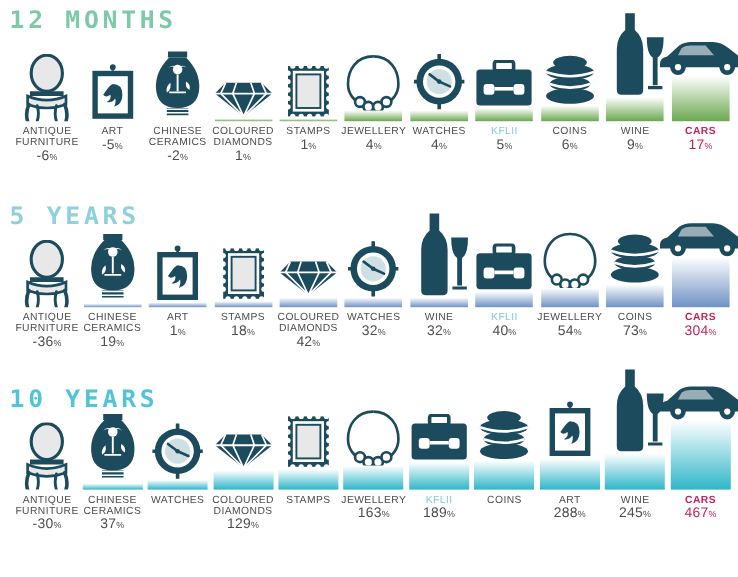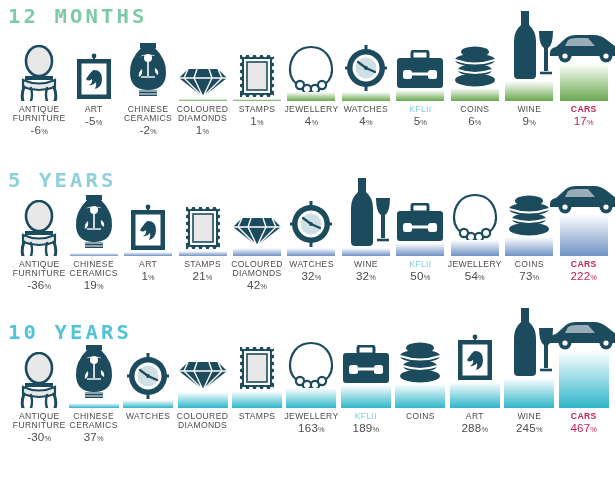--- a/index.html
+++ b/index.html
@@ -320,21 +320,21 @@
               <circle cx="2" cy="29" r="2.2"></circle>
               <circle cx="2" cy="36" r="2.2"></circle>
       <circle cx="36" cy="8" r="2.2"></circle>
               <circle cx="36" cy="15" r="2.2"></circle>
               <circle cx="36" cy="22" r="2.2"></circle>
               <circle cx="36" cy="29" r="2.2"></circle>
               <circle cx="36" cy="36" r="2.2"></circle>
     </g>
           </svg>
         </div>
-        <div class="lab" style="top: 4px;"><span class="name">STAMPS</span><span class="val"><span>21</span><span class="pc">%</span></span></div>
+        <div class="lab" style="top: 4px;"><span class="name">STAMPS</span><span class="val"><span>18</span><span class="pc">%</span></span></div>
       </div>
       <div class="item" style="left: 229.818px; width: 54.4545px; height: 1px; bottom: auto; top: 96px;">
         <div class="bar" style="width: 48px; height: 8.08696px; bottom: 0px; top: -8.08696px; background: linear-gradient(rgb(255, 255, 255) 0%, rgb(111, 146, 196) 100%);"></div>
         <div class="icon" style="bottom: 8.08696px; top: -42.087px;">
           <svg width="48" height="34" viewBox="0 0 48 34">
     <path d="M9 4 h30 l9 9 -24 19 -24 -19z" fill="#1d4b5e"></path>
     <path d="M0 13 h48" stroke="#fff" stroke-width="1.6"></path>
     <path d="M9 4 l-4 9 M18 4 l-3 9 M30 4 l3 9 M39 4 l4 9" stroke="#fff" stroke-width="1.4"></path>
     <path d="M5 13 l19 19 M15 13 l9 19 M33 13 l-9 19 M43 13 l-19 19" stroke="#fff" stroke-width="1.4"></path>
           </svg>
@@ -371,21 +371,21 @@
         <div class="bar" style="width: 48px; height: 13.0435px; bottom: 0px; top: -13.0435px; background: linear-gradient(rgb(255, 255, 255) 0%, rgb(111, 146, 196) 100%);"></div>
         <div class="icon" style="bottom: 13.0435px; top: -53.0435px;">
           <svg width="50" height="40" viewBox="0 0 50 40">
     <rect x="17" y="1" width="16" height="8" rx="2" fill="none" stroke="#1d4b5e" stroke-width="3"></rect>
     <rect x="2" y="8" width="46" height="30" rx="3" fill="#1d4b5e"></rect>
     <rect x="8" y="20" width="9" height="9" rx="2.5" fill="#fff"></rect>
     <rect x="33" y="20" width="9" height="9" rx="2.5" fill="#fff"></rect>
     <path d="M17 24 h16" stroke="#fff" stroke-width="3"></path>
           </svg>
         </div>
-        <div class="lab kflii" style="top: 4px;"><span class="name">KFLII</span><span class="val"><span>50</span><span class="pc">%</span></span></div>
+        <div class="lab kflii" style="top: 4px;"><span class="name">KFLII</span><span class="val"><span>40</span><span class="pc">%</span></span></div>
       </div>
       <div class="item" style="left: 447.636px; width: 54.4545px; height: 1px; bottom: auto; top: 96px;">
         <div class="bar" style="width: 48px; height: 16.4348px; bottom: 0px; top: -16.4348px; background: linear-gradient(rgb(255, 255, 255) 0%, rgb(111, 146, 196) 100%);"></div>
         <div class="icon" style="bottom: 16.4348px; top: -64.4348px;">
           <svg width="48" height="48" viewBox="0 0 48 48">
     <path d="M24 3 C10 3 3 14 3 26 C3 34 8 40 13 42" fill="none" stroke="#1d4b5e" stroke-width="2.2"></path>
     <path d="M24 3 C38 3 45 14 45 26 C45 34 40 40 35 42" fill="none" stroke="#1d4b5e" stroke-width="2.2"></path>
     <circle cx="13" cy="41" r="4.1" fill="#fff" stroke="#1d4b5e" stroke-width="2.2"></circle>
     <circle cx="20" cy="45" r="4.1" fill="#fff" stroke="#1d4b5e" stroke-width="2.2"></circle>
     <circle cx="28" cy="45" r="4.1" fill="#fff" stroke="#1d4b5e" stroke-width="2.2"></circle>
@@ -414,21 +414,21 @@
         <div class="icon" style="bottom: 42px; top: -76px;">
           <svg width="76" height="34" viewBox="0 0 76 34">
     <path d="M4 24 q0 -5 6 -6 l10 -9 q4 -3 10 -3 h18 q7 0 13 5 l9 7 q6 1 6 6 v3 h-72z" fill="#1d4b5e"></path>
     <path d="M22 11 q3 -2 8 -2 h12 l7 8 h-30z" fill="#fff" opacity=".55"></path>
     <circle cx="19" cy="27" r="6.5" fill="#1d4b5e"></circle>
     <circle cx="19" cy="27" r="2.6" fill="#fff"></circle>
     <circle cx="60" cy="27" r="6.5" fill="#1d4b5e"></circle>
     <circle cx="60" cy="27" r="2.6" fill="#fff"></circle>
           </svg>
         </div>
-        <div class="lab cars" style="top: 4px;"><span class="name">CARS</span><span class="val"><span>222</span><span class="pc">%</span></span></div>
+        <div class="lab cars" style="top: 4px;"><span class="name">CARS</span><span class="val"><span>304</span><span class="pc">%</span></span></div>
       </div>
     </div>
     <div class="chart" style="top: 315px; height: 166px;">
       <div class="row-title" style="top: 7px; color: rgb(82, 196, 216);">10 YEARS</div>
       <div class="item" style="left: 12px; width: 54.4545px; height: 1px; bottom: auto; top: 93px;">
         <div class="icon" style="bottom: 0px; top: -56px;">
           <svg width="46" height="56" viewBox="0 0 46 56">
     <ellipse cx="23" cy="16" rx="13" ry="15" fill="#e8e8e8" stroke="#1d4b5e" stroke-width="2.6"></ellipse>
     <path d="M9 31 h28 v4 H9z" fill="#1d4b5e"></path>
     <path d="M7 35 q16 7 32 0 v7 q-16 6 -32 0z" fill="#e8e8e8" stroke="#1d4b5e" stroke-width="2.2"></path>
@@ -478,21 +478,21 @@
         <div class="bar" style="width: 50px; height: 16.0214px; bottom: 0px; top: -16.0214px; background: linear-gradient(rgb(255, 255, 255) 0%, rgb(47, 182, 201) 100%);"></div>
         <div class="icon" style="bottom: 16.0214px; top: -50.0214px;">
           <svg width="48" height="34" viewBox="0 0 48 34">
     <path d="M9 4 h30 l9 9 -24 19 -24 -19z" fill="#1d4b5e"></path>
     <path d="M0 13 h48" stroke="#fff" stroke-width="1.6"></path>
     <path d="M9 4 l-4 9 M18 4 l-3 9 M30 4 l3 9 M39 4 l4 9" stroke="#fff" stroke-width="1.4"></path>
     <path d="M5 13 l19 19 M15 13 l9 19 M33 13 l-9 19 M43 13 l-19 19" stroke="#fff" stroke-width="1.4"></path>
           </svg>
         </div>
         <div class="lab" style="top: 4px;"><span class="name">COLOURED
-DIAMONDS</span></div>
+DIAMONDS</span><span class="val"><span>129</span><span class="pc">%</span></span></div>
       </div>
       <div class="item" style="left: 229.818px; width: 54.4545px; height: 1px; bottom: auto; top: 93px;">
         <div class="bar" style="width: 50px; height: 16.5182px; bottom: 0px; top: -16.5182px; background: linear-gradient(rgb(255, 255, 255) 0%, rgb(47, 182, 201) 100%);"></div>
         <div class="icon" style="bottom: 16.5182px; top: -62.5182px;">
           <svg width="38" height="46" viewBox="0 0 38 46">
     <rect x="2" y="2" width="34" height="42" fill="#1d4b5e"></rect>
     <rect x="6" y="6" width="26" height="34" fill="#fff"></rect>
     <rect x="9" y="9" width="20" height="28" fill="#e8e8e8" stroke="#1d4b5e" stroke-width="1.6"></rect>
     <g fill="#fff">
       <circle cx="6" cy="2" r="2.2"></circle>

